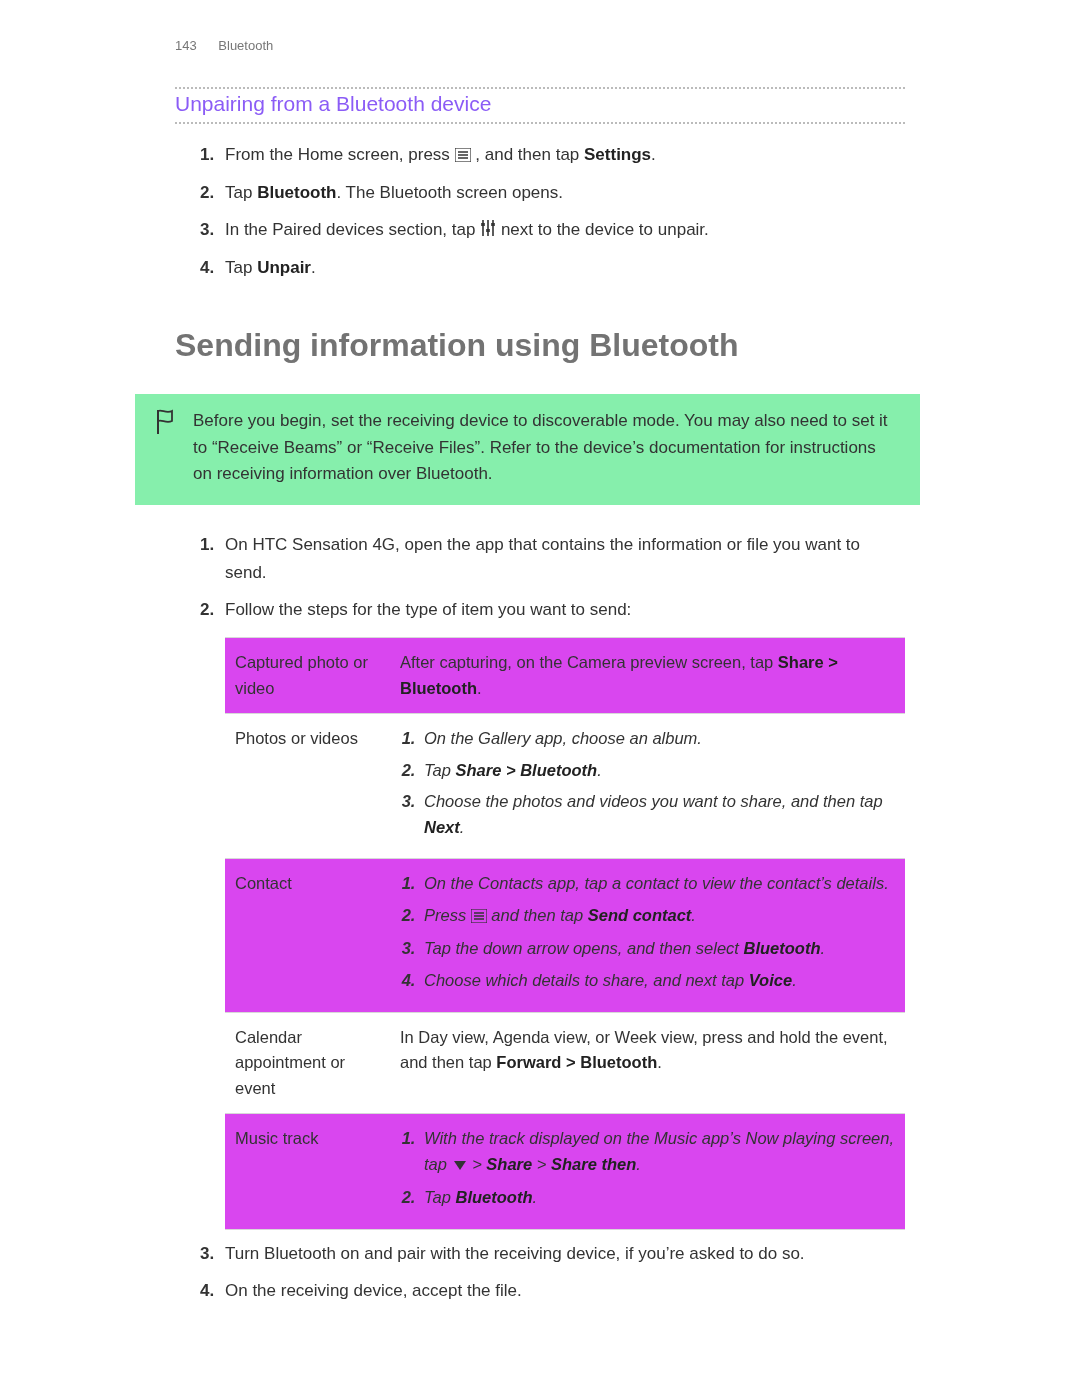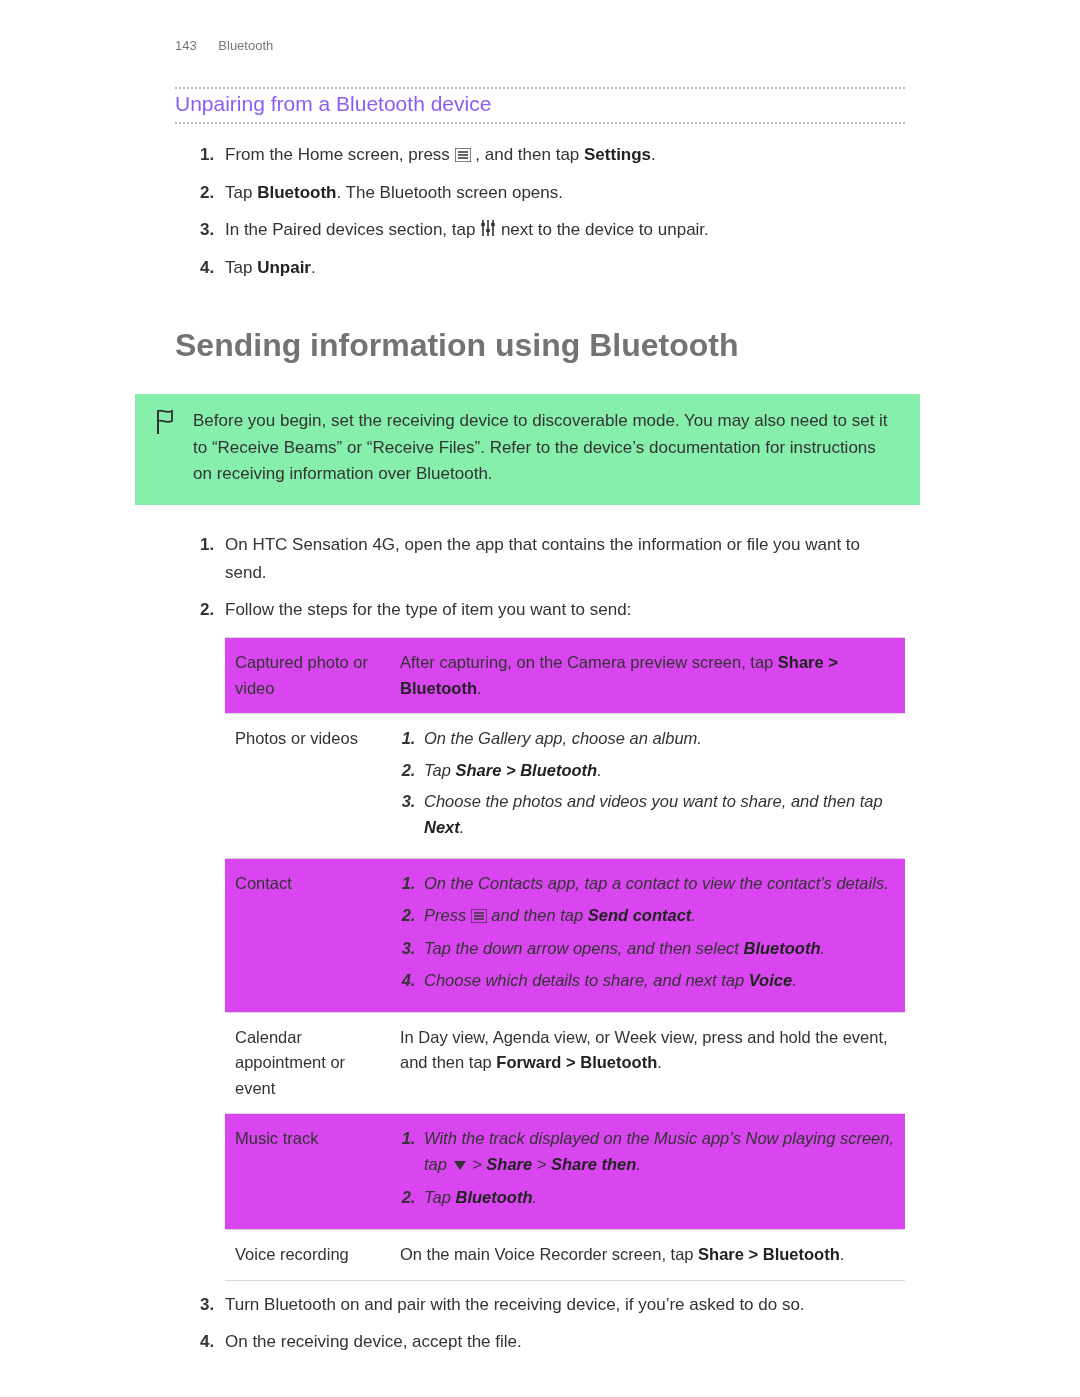--- a/index.html
+++ b/index.html
@@ -163,26 +163,20 @@
                     <svg viewBox="0 0 16 14">
                           <polygon points="2,3 14,3 8,12" fill="#333"></polygon>
                         </svg>
                   </span>
                   <span> &gt; </span><span class="bold">Share</span><span> &gt; </span><span class="bold">Share then</span><span>.</span>
                 </li>
                 <li><span>Tap </span><span class="bold">Bluetooth</span><span>.</span></li>
               </ol>
             </td>
           </tr>
-          <tr>
-            <td class="key">Voice recording</td>
-            <td>
-              <span>On the main Voice Recorder screen, tap </span><span class="bold">Share &gt; Bluetooth</span><span>.</span>
-            </td>
-          </tr>
         </tbody>
           </table>
       </li>
       <li>Turn Bluetooth on and pair with the receiving device, if you’re asked to do so.</li>
       <li>On the receiving device, accept the file.</li>
     </ol>
 
   </div>
 </div>
 

